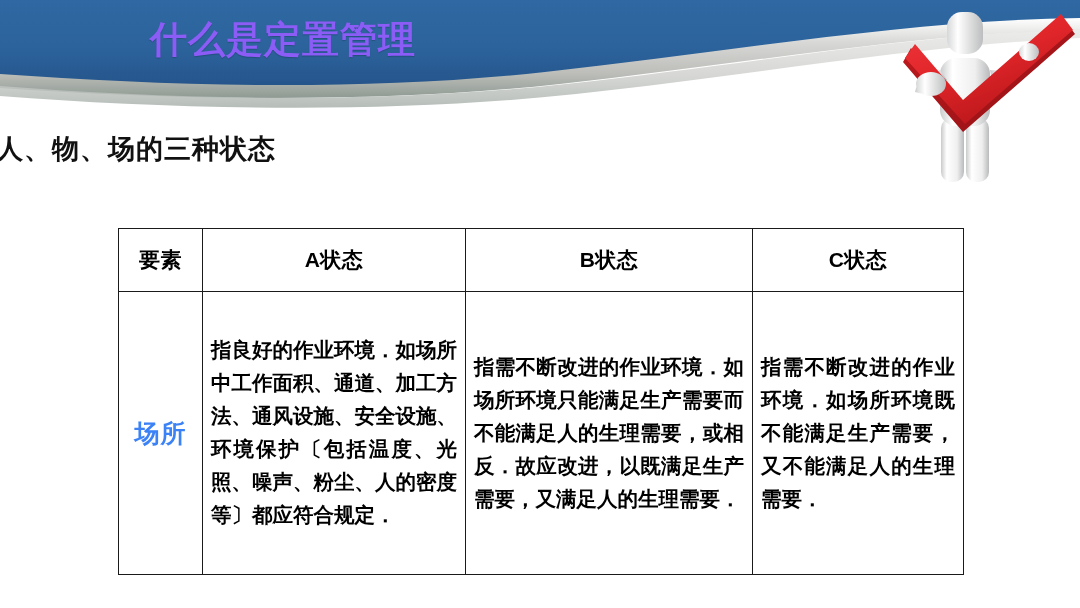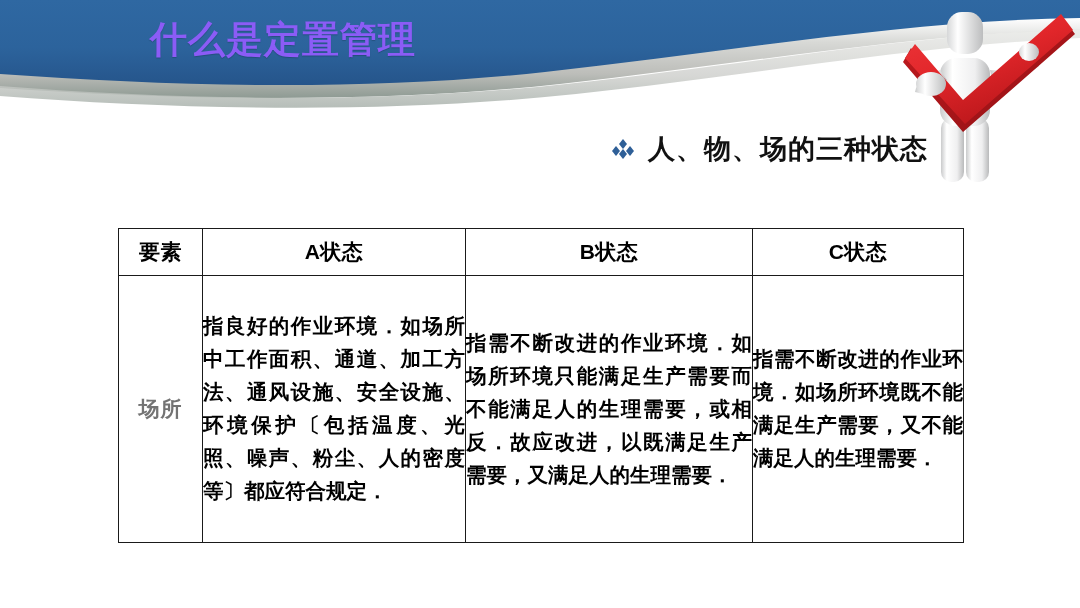--- a/index.html
+++ b/index.html
@@ -59,21 +59,21 @@
     z-index: 8;
   }
 
   
   .subtitle-row {
     position: absolute;
     left: 0;
     top: 132px;
     width: 928px;
     display: flex;
-    justify-content: flex-end;
+    justify-content: flex-start;
     align-items: center;
     z-index: 4;
   }
   .subtitle-inner {
     display: flex;
     align-items: center;
     margin-left: -40px;
   }
   .bullet-diamond {
     width: 22px;
@@ -96,21 +96,21 @@
     position: absolute;
     left: 118px;
     top: 228px;
     width: 845px;
     border-collapse: collapse;
     table-layout: fixed;
     background: #ffffff;
   }
   .state-table td, .state-table th {
     border: 1.5px solid #1a1a1a;
-    padding: 0;
+    padding: 8px;
     vertical-align: middle;
     background: #ffffff;
   }
   .state-table th {
     height: 46px;
     text-align: center;
     font-family: "Liberation Sans", "DejaVu Sans", sans-serif;
     font-weight: bold;
     font-size: 21px;
     color: #000000;
@@ -118,22 +118,22 @@
   }
   .col-factor  { width: 84px; }
   .col-a       { width: 263px; }
   .col-b       { width: 287px; }
   .col-c       { width: 211px; }
 
   .cell-factor {
     text-align: center;
     font-family: "Liberation Sans", "DejaVu Sans", sans-serif;
     font-weight: bold;
-    font-size: 21px;
-    color: #737373;
+    font-size: 25px;
+    color: #3b82f6;
     letter-spacing: 1px;
   }
   .cell-body {
     height: 266px;
     vertical-align: top;
     font-family: "Liberation Serif", "DejaVu Serif", serif;
     font-weight: bold;
     font-size: 20.5px;
     line-height: 33px;
     color: #000000;

